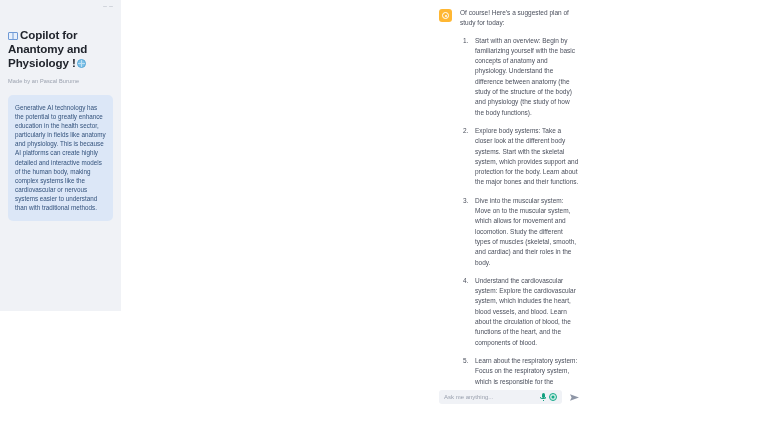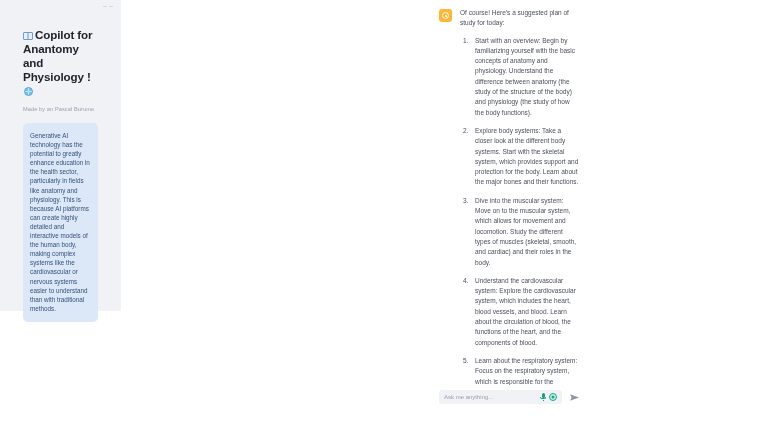--- a/index.html
+++ b/index.html
@@ -10,21 +10,21 @@
     overflow: hidden;
   }
   .app { display: flex; width: 770px; height: 421px; position: relative; }
 
   
   .sidebar {
     width: 121px; height: 311px;
     background: #f0f2f6;
     flex: 0 0 121px;
     position: relative;
-    padding: 0 23px;
+    padding: 0 8px;
   }
   .sidebar-collapse {
     position: absolute; top: 3px; right: 4px;
     width: 14px; height: 7px;
     display: flex; gap: 2px; align-items: center;
     opacity: .35;
   }
   .sidebar-collapse i {
     display: block; width: 4px; height: 1.5px; background: #9aa0ae; border-radius: 1px;
   }

